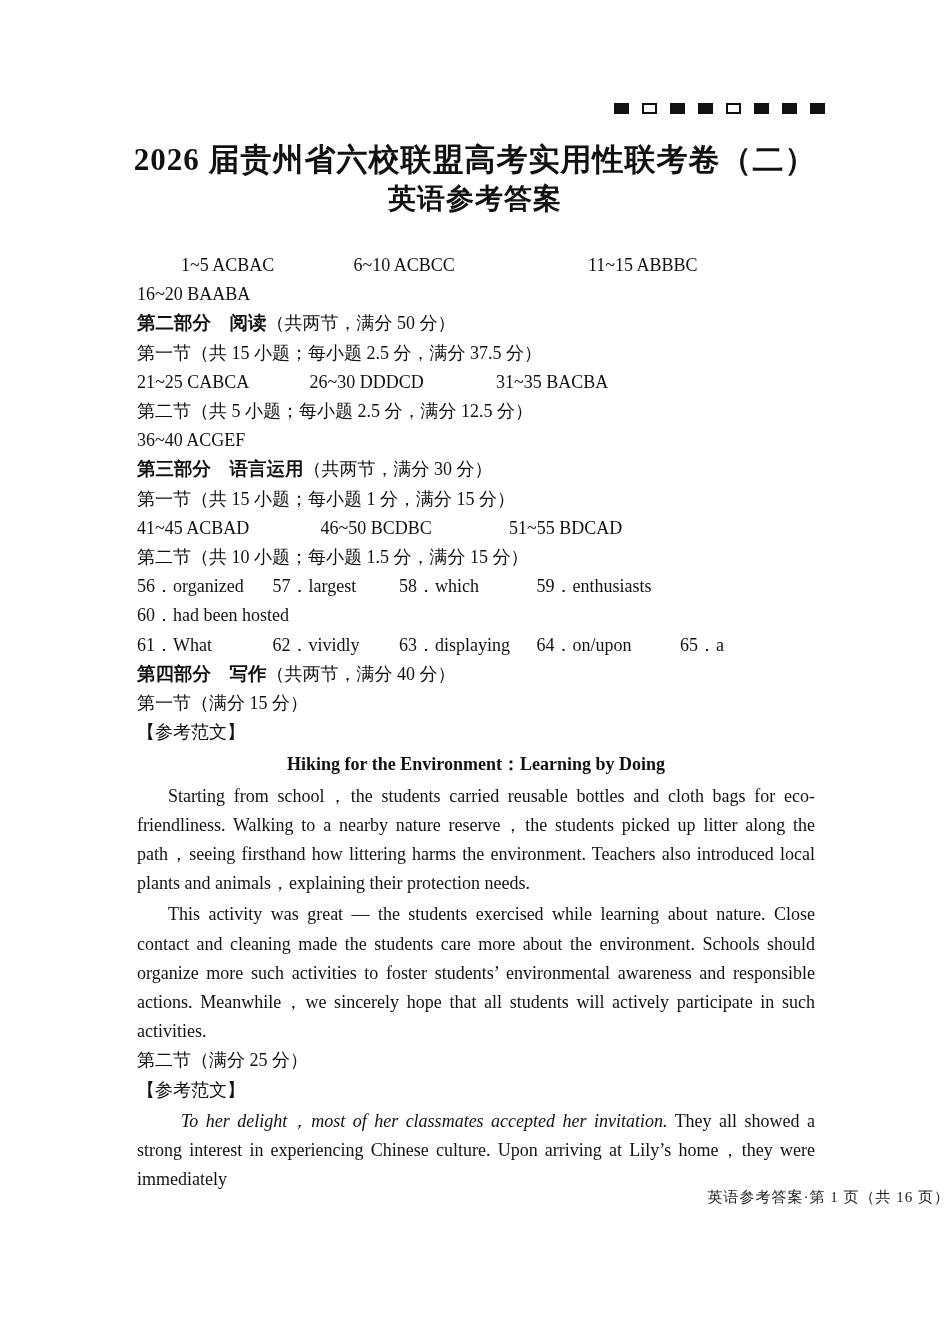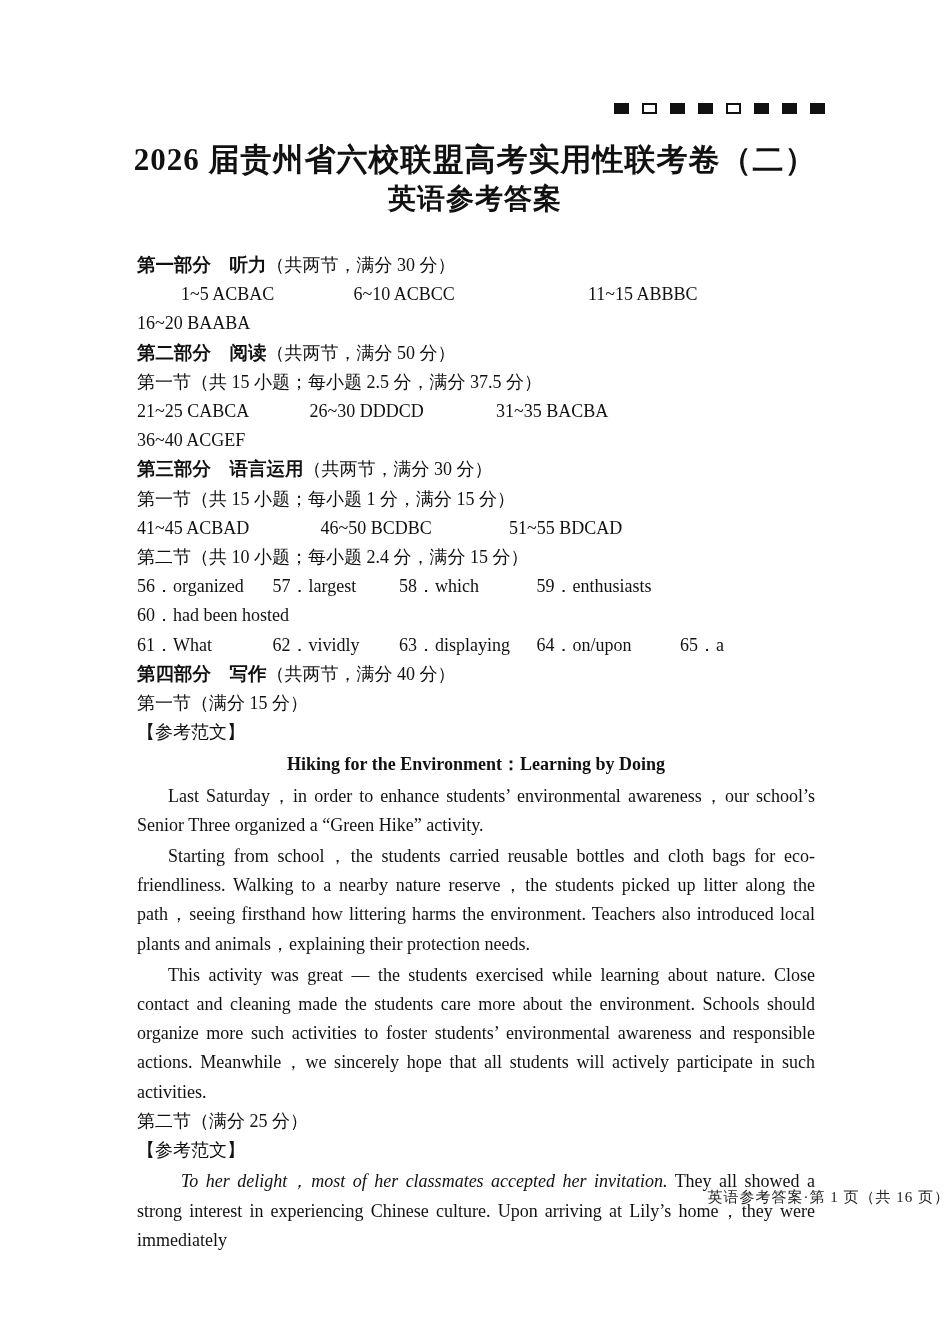--- a/index.html
+++ b/index.html
@@ -67,66 +67,65 @@
     <span class="sq f"></span>
     <span class="sq f"></span>
     <span class="sq f"></span>
   </div>
 
   <div class="title">2026 届贵州省六校联盟高考实用性联考卷（二）</div>
   <div class="subtitle">英语参考答案</div>
 
   <div class="content">
 
-    <p><b class="hb">第一部分　听力</b><span>（共两节，满分 30 分）</span></p>
     <p class="cols c4a">
       <span>1~5 ACBAC</span>
       <span>6~10 ACBCC</span>
       <span>11~15 ABBBC</span>
       <span>16~20 BAABA</span>
     </p>
 
     <p><b class="hb">第二部分　阅读</b><span>（共两节，满分 50 分）</span></p>
     <p>第一节（共 15 小题；每小题 2.5 分，满分 37.5 分）</p>
     <p class="cols c3a">
       <span>21~25 CABCA</span>
       <span>26~30 DDDCD</span>
       <span>31~35 BACBA</span>
     </p>
+    <p>第二节（共 5 小题；每小题 2.5 分，满分 12.5 分）</p>
     <p>36~40 ACGEF</p>
 
     <p><b class="hb">第三部分　语言运用</b><span>（共两节，满分 30 分）</span></p>
     <p>第一节（共 15 小题；每小题 1 分，满分 15 分）</p>
     <p class="cols c3b">
       <span>41~45 ACBAD</span>
       <span>46~50 BCDBC</span>
       <span>51~55 BDCAD</span>
     </p>
-    <p>第二节（共 10 小题；每小题 2.4 分，满分 15 分）</p>
+    <p>第二节（共 10 小题；每小题 1.5 分，满分 15 分）</p>
     <p class="cols c5">
       <span>56．organized</span>
       <span>57．largest</span>
       <span>58．which</span>
       <span>59．enthusiasts</span>
       <span>60．had been hosted</span>
     </p>
     <p class="cols c5">
       <span>61．What</span>
       <span>62．vividly</span>
       <span>63．displaying</span>
       <span>64．on/upon</span>
       <span>65．a</span>
     </p>
 
     <p><b class="hb">第四部分　写作</b><span>（共两节，满分 40 分）</span></p>
     <p>第一节（满分 15 分）</p>
     <p>【参考范文】</p>
 
     <p class="essay-title">Hiking for the Environment：Learning by Doing</p>
-    <p class="para">Last Saturday，in order to enhance students’ environmental awareness，our school’s Senior Three organized a “Green Hike” activity.</p>
     <p class="para">Starting from school，the students carried reusable bottles and cloth bags for eco-friendliness. Walking to a nearby nature reserve，the students picked up litter along the path，seeing firsthand how littering harms the environment. Teachers also introduced local plants and animals，explaining their protection needs.</p>
     <p class="para">This activity was great — the students exercised while learning about nature. Close contact and cleaning made the students care more about the environment. Schools should organize more such activities to foster students’ environmental awareness and responsible actions. Meanwhile，we sincerely hope that all students will actively participate in such activities.</p>
 
     <p>第二节（满分 25 分）</p>
     <p>【参考范文】</p>
     <p class="para ind-lg"><i class="ital">To her delight，most of her classmates accepted her invitation.</i><span> They all showed a strong interest in experiencing Chinese culture. Upon arriving at Lily’s home，they were immediately</span></p>
 
   </div>
 
   <div class="footer">英语参考答案·第 1 页（共 16 页）</div>

